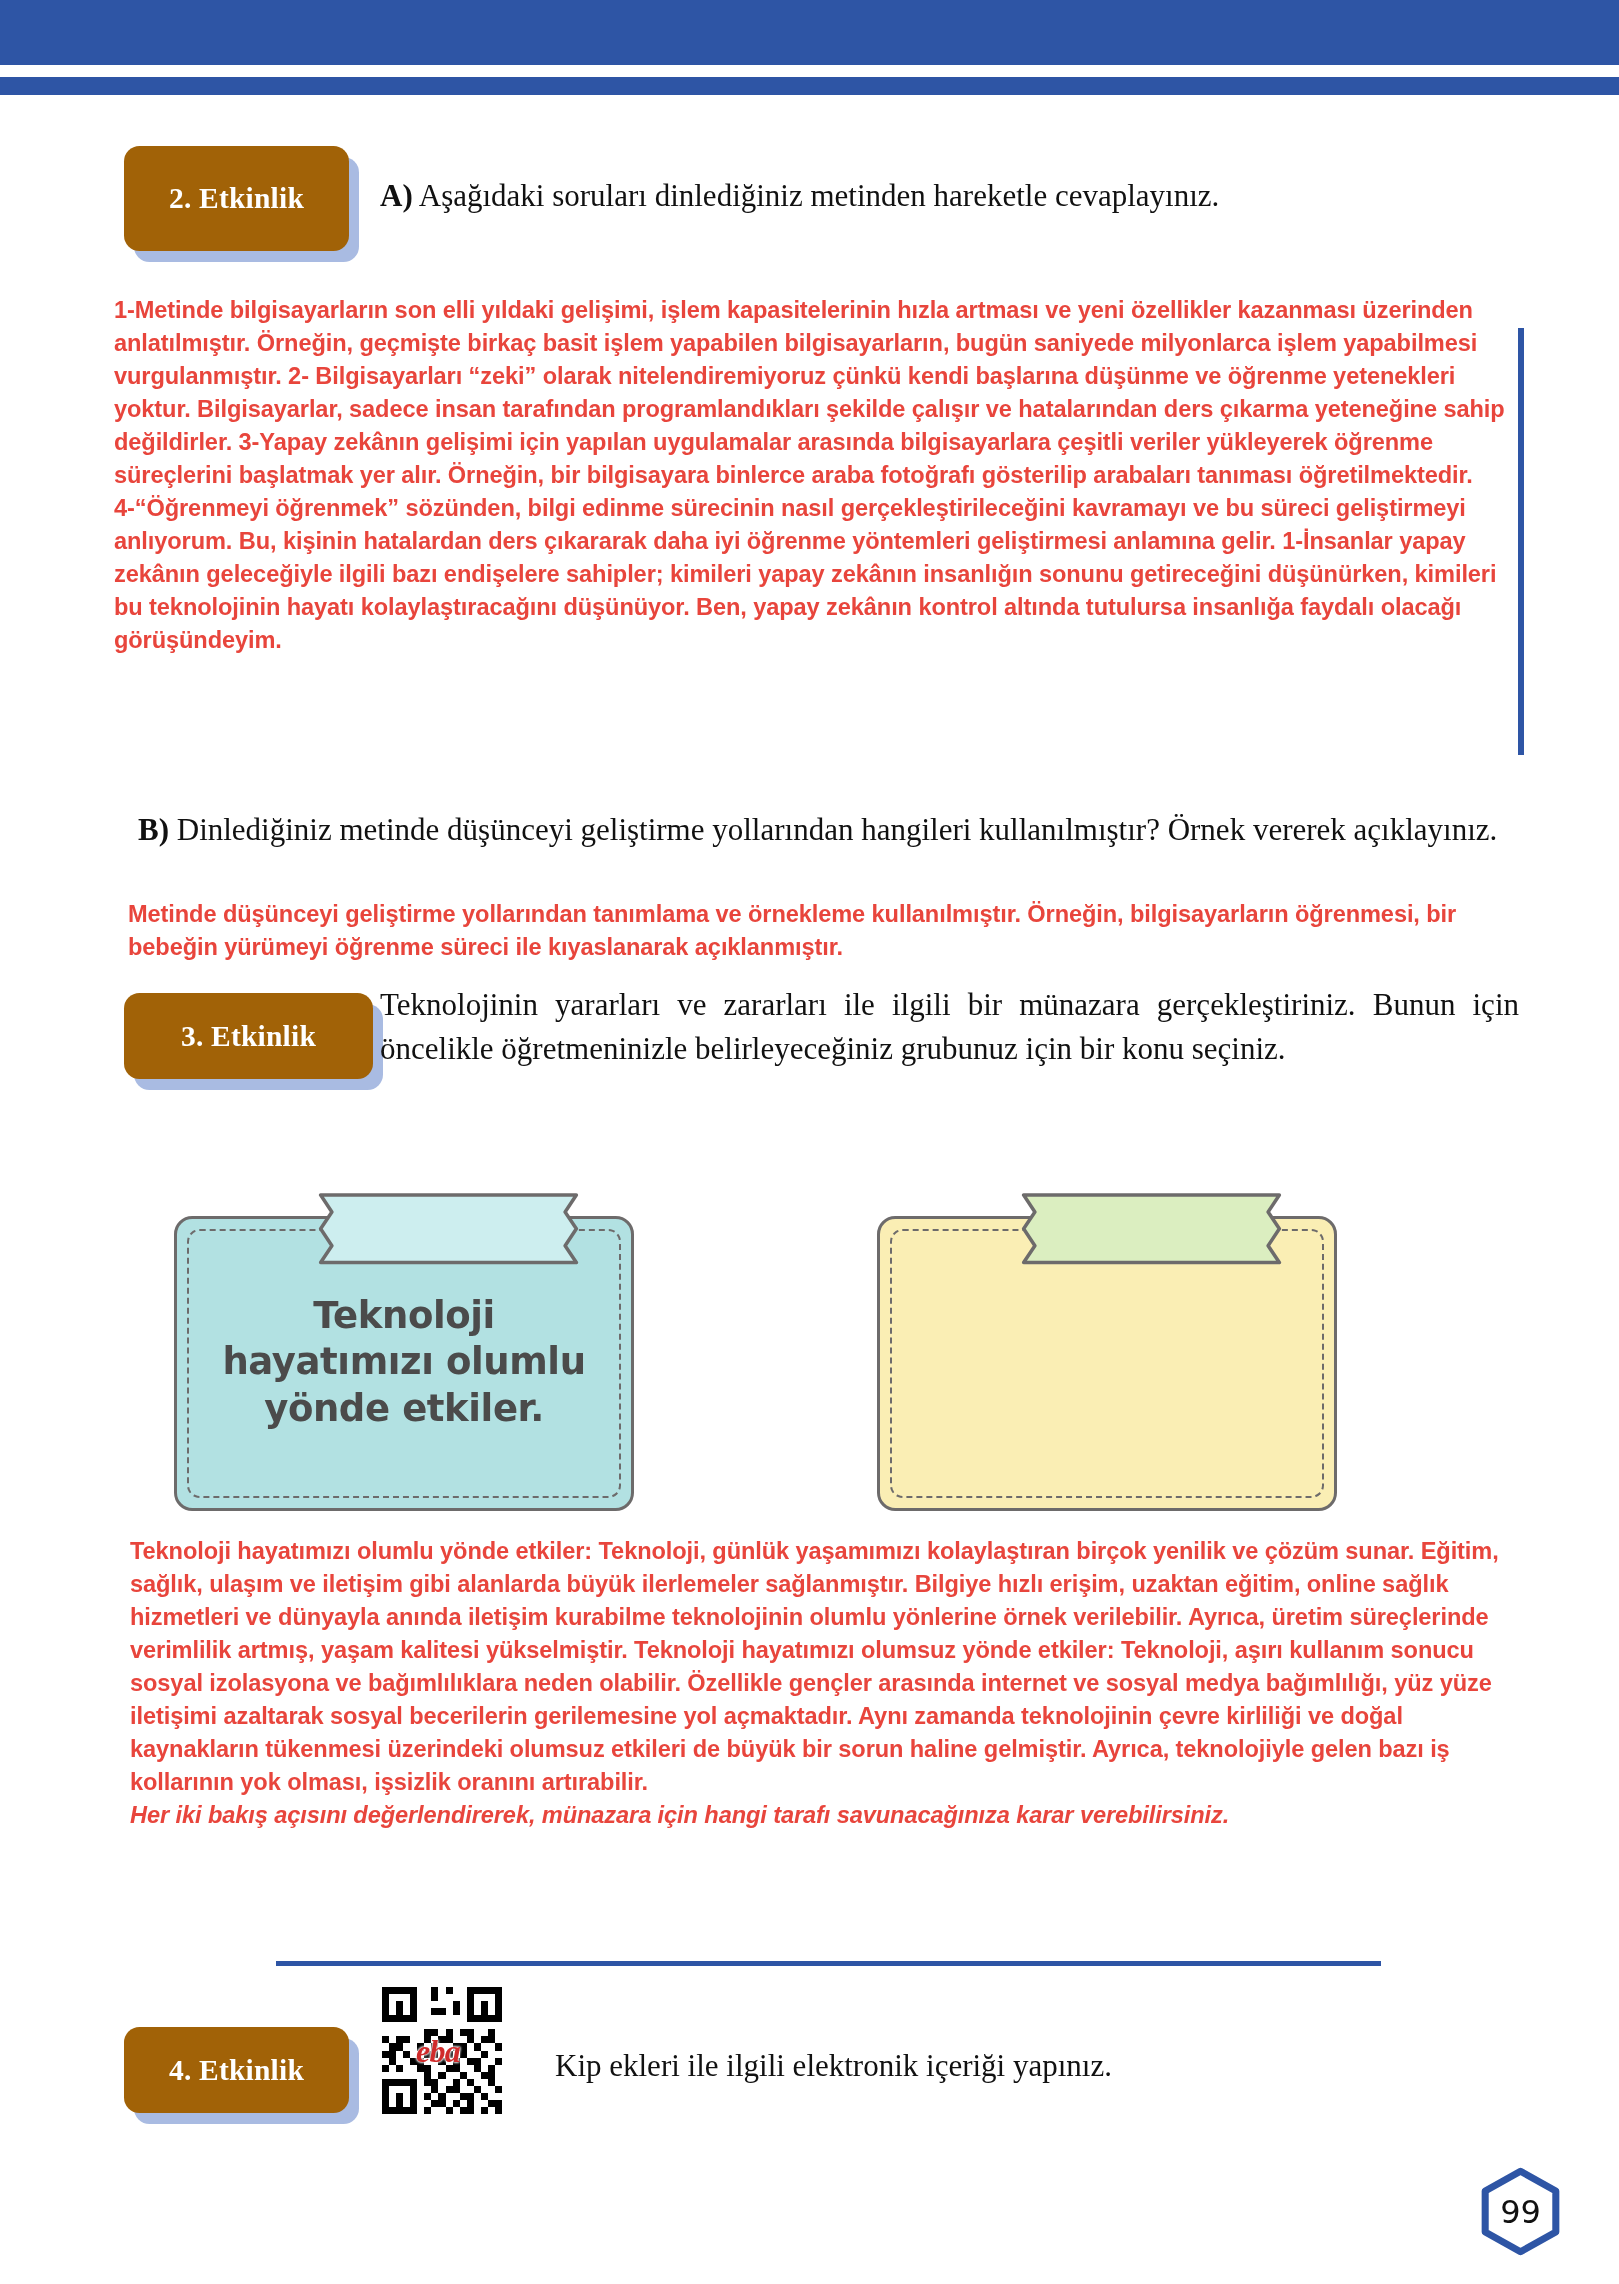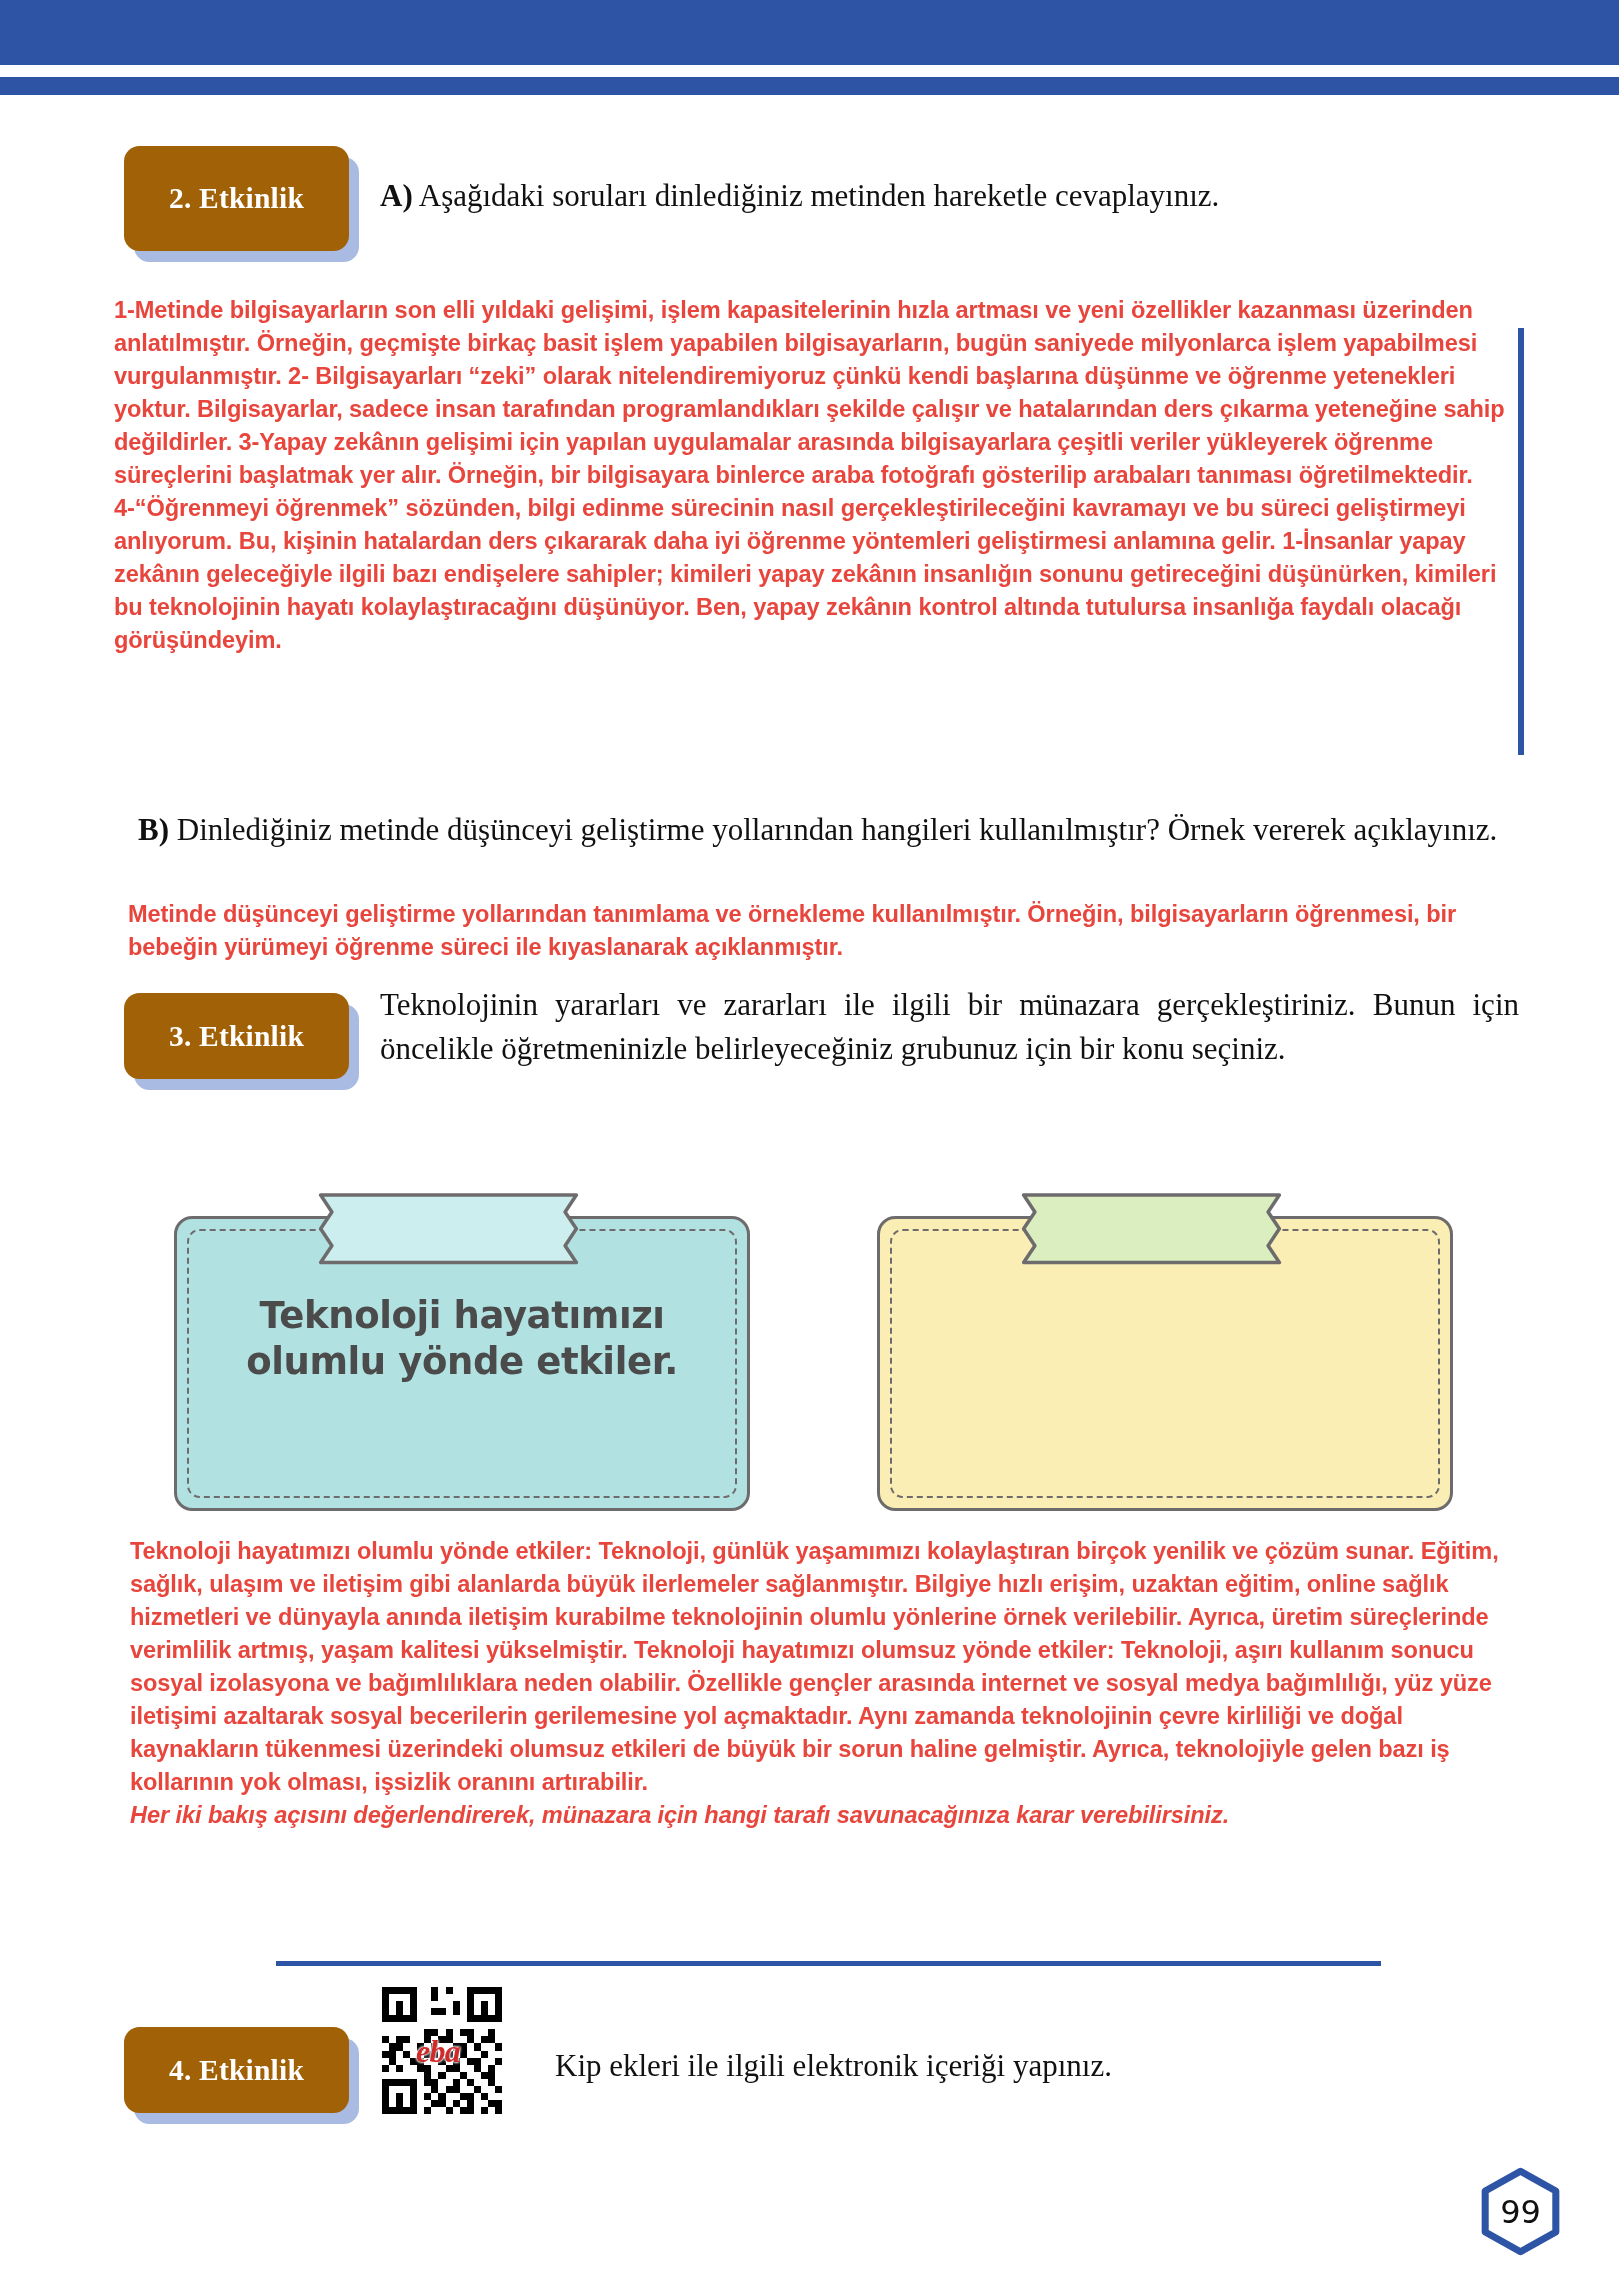--- a/index.html
+++ b/index.html
@@ -65,21 +65,21 @@
     justify-content: center;
     color: #ffffff;
     font-family: "Liberation Serif", serif;
     font-weight: bold;
     font-size: 29.5px;
     letter-spacing: 0.2px;
   }
 
   
   #badge-2 { left: 124px; top: 146px; width: 225px; height: 105px; }
-  #badge-3 { left: 124px; top: 993px; width: 225px; height: 86px; }
+  #badge-3 { left: 124px; top: 993px; width: 249px; height: 86px; }
   #badge-4 { left: 124px; top: 2027px; width: 225px; height: 86px; }
 
   
   .prompt {
     position: absolute;
     font-family: "Liberation Serif", serif;
     font-size: 31px;
     color: #111111;
     line-height: 1.42;
   }
@@ -142,21 +142,21 @@
     left: 276px;
     top: 1961px;
     width: 1105px;
     height: 4.9px;
     background: #2e55a5;
   }
 
   
   .note {
     position: absolute;
-    width: 576px;
+    width: 460px;
     height: 323px;
   }
   #note-left  { left: 174px;  top: 1188px; }
   #note-right { left: 877px; top: 1188px; }
 
   .note-body {
     position: absolute;
     left: 0; top: 28px;
     width: 100%;
     height: 295px;

